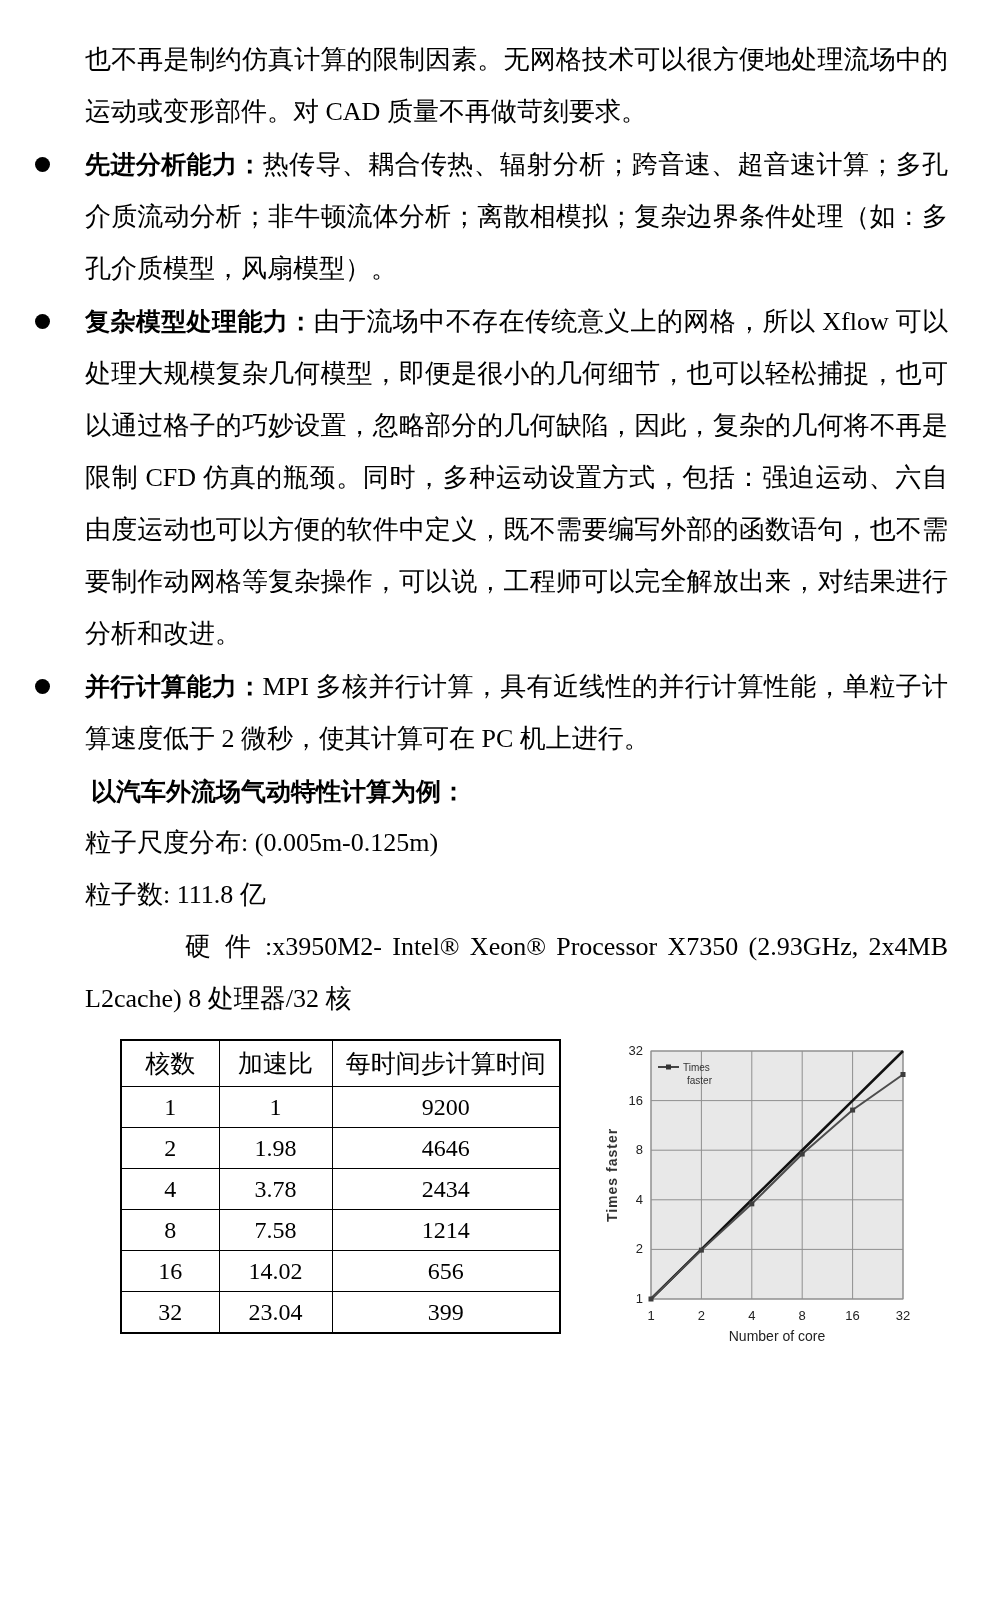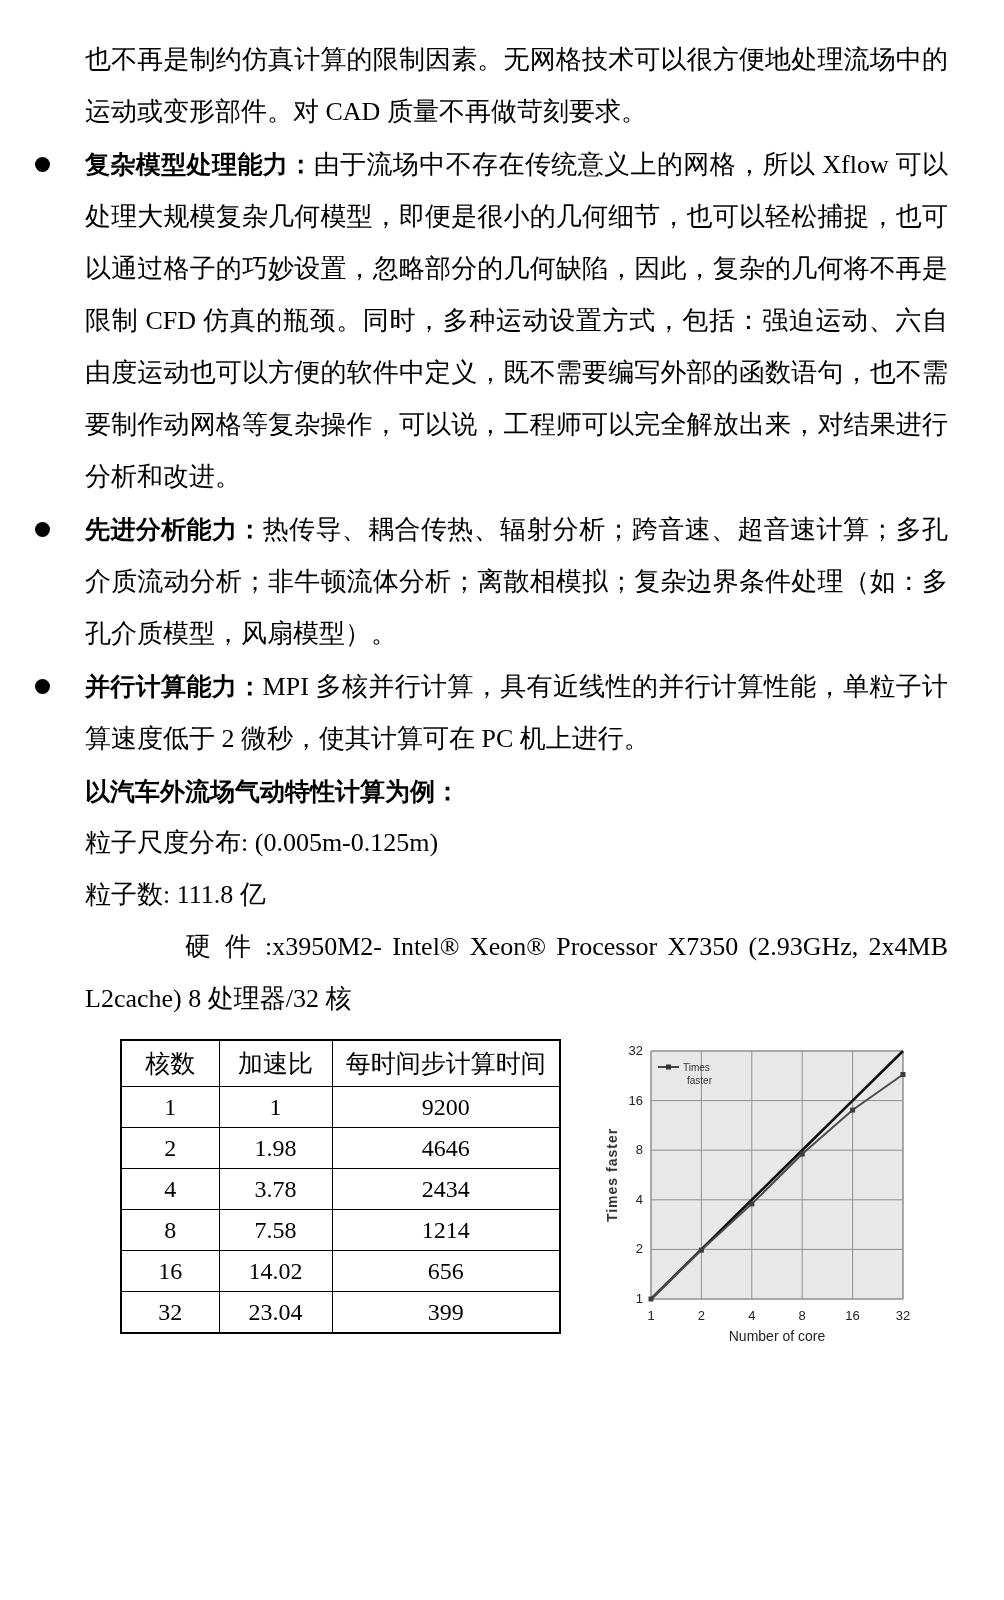--- a/index.html
+++ b/index.html
@@ -9,21 +9,21 @@
     font-family:"Liberation Serif","DejaVu Serif",serif;
     color:#000;font-size:26px;line-height:52px;
   }
   p{margin:0;text-align:justify;}
   .bullet-item{position:relative;text-align:justify;}
   .bullet-dot{
     position:absolute;left:-50px;top:19px;width:15px;height:15px;
     border-radius:50%;background:#000;display:block;
   }
   .bullet-head{font-weight:bold;font-family:"Liberation Sans","DejaVu Sans",sans-serif;font-size:25px;}
-  .example-title{font-weight:bold;font-family:"Liberation Sans","DejaVu Sans",sans-serif;font-size:25px;}
+  .example-title{font-weight:bold;font-family:"Liberation Sans","DejaVu Sans",sans-serif;font-size:25px;margin-left:6px;}
   .spec-line{}
   .hardware-line{text-indent:100px;text-align:justify;font-family:Liberation Serif, serif;}
   .media-row{display:flex;align-items:flex-start;margin-top:14px;margin-left:35px;margin-bottom:12px;gap:20px;}
   table.speedup{
     border-collapse:collapse;table-layout:fixed;width:442px;
     font-size:24px;line-height:normal;
   }
   table.speedup th,table.speedup td{
     border:1.6px solid #000;text-align:center;vertical-align:middle;
     padding:0;height:40px;font-weight:normal;
@@ -38,26 +38,26 @@
 </style>
 </head>
 <body>
 
 <div class="page">
 
   <p>也不再是制约仿真计算的限制因素。无网格技术可以很方便地处理流场中的运动或变形部件。对 CAD 质量不再做苛刻要求。</p>
 
   <div class="bullet-item">
     <span class="bullet-dot"></span>
-    <span class="bullet-head">复杂模型处理能力：</span><span>由于流场中不存在传统意义上的网格，所以 Xflow 可以处理大规模复杂几何模型，即便是很小的几何细节，也可以轻松捕捉，也可以通过格子的巧妙设置，忽略部分的几何缺陷，因此，复杂的几何将不再是限制 CFD 仿真的瓶颈。同时，多种运动设置方式，包括：强迫运动、六自由度运动也可以方便的软件中定义，既不需要编写外部的函数语句，也不需要制作动网格等复杂操作，可以说，工程师可以完全解放出来，对结果进行分析和改进。</span>
+    <span class="bullet-head">先进分析能力：</span><span>热传导、耦合传热、辐射分析；跨音速、超音速计算；多孔介质流动分析；非牛顿流体分析；离散相模拟；复杂边界条件处理（如：多孔介质模型，风扇模型）。</span>
   </div>
 
   <div class="bullet-item">
     <span class="bullet-dot"></span>
-    <span class="bullet-head">先进分析能力：</span><span>热传导、耦合传热、辐射分析；跨音速、超音速计算；多孔介质流动分析；非牛顿流体分析；离散相模拟；复杂边界条件处理（如：多孔介质模型，风扇模型）。</span>
+    <span class="bullet-head">复杂模型处理能力：</span><span>由于流场中不存在传统意义上的网格，所以 Xflow 可以处理大规模复杂几何模型，即便是很小的几何细节，也可以轻松捕捉，也可以通过格子的巧妙设置，忽略部分的几何缺陷，因此，复杂的几何将不再是限制 CFD 仿真的瓶颈。同时，多种运动设置方式，包括：强迫运动、六自由度运动也可以方便的软件中定义，既不需要编写外部的函数语句，也不需要制作动网格等复杂操作，可以说，工程师可以完全解放出来，对结果进行分析和改进。</span>
   </div>
 
   <div class="bullet-item">
     <span class="bullet-dot"></span>
     <span class="bullet-head">并行计算能力：</span><span>MPI 多核并行计算，具有近线性的并行计算性能，单粒子计算速度低于 2 微秒，使其计算可在 PC 机上进行。</span>
   </div>
 
   <p class="example-title">以汽车外流场气动特性计算为例：</p>
 
   <p class="spec-line">粒子尺度分布: (0.005m-0.125m)</p>

